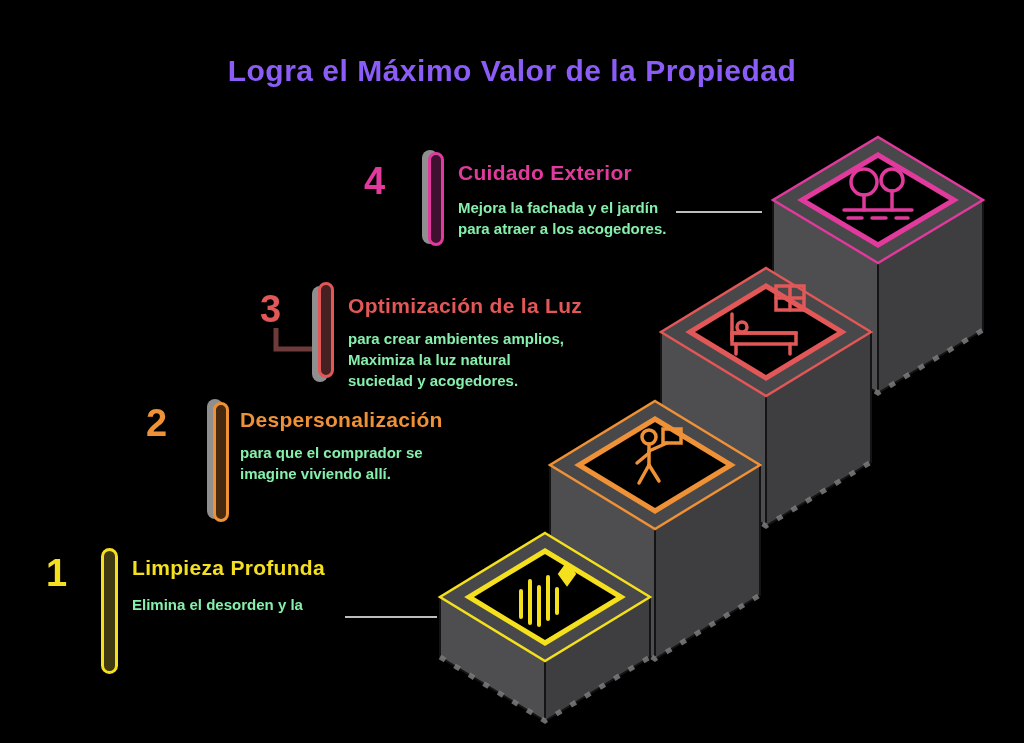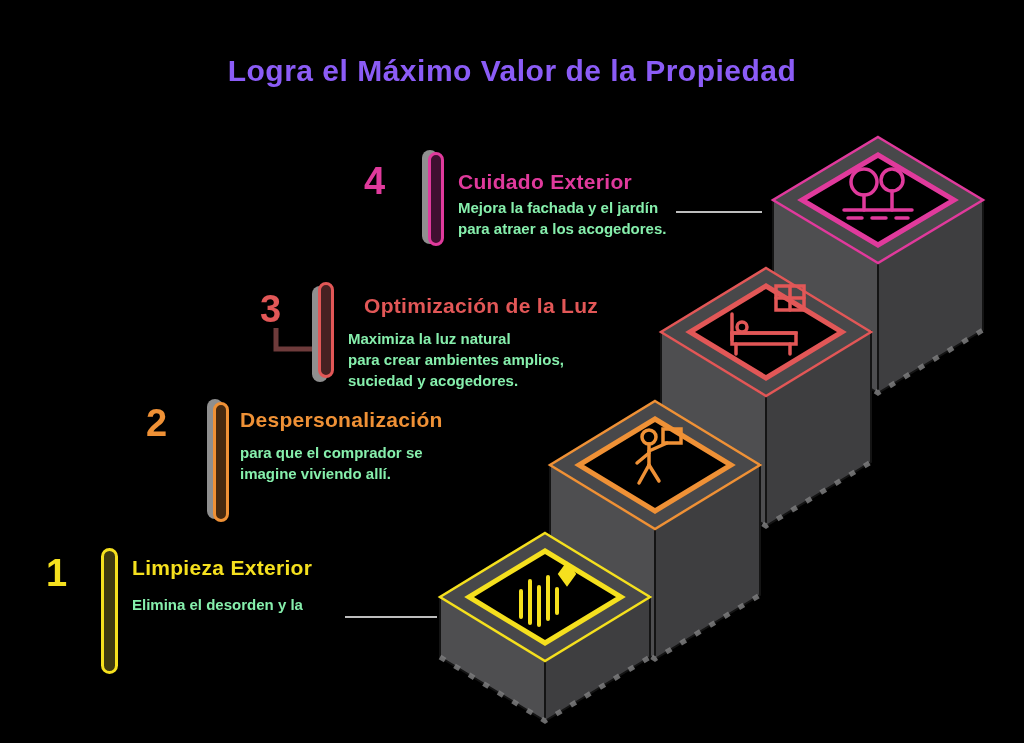--- a/index.html
+++ b/index.html
@@ -31,22 +31,22 @@
   #bar-4{left:428px;top:152px;width:16px;height:94px;border-color:#E03A9C;background:#401031;}
   #bar-shadow-2{left:207px;top:399px;width:16px;height:120px;}
   #bar-shadow-3{left:312px;top:286px;width:16px;height:96px;}
   #bar-shadow-4{left:422px;top:150px;width:16px;height:94px;}
   #num-1{left:46px;top:554px;}
   #num-2{left:146px;top:404px;}
   #num-3{left:260px;top:290px;}
   #num-4{left:364px;top:162px;}
   #label-1{left:132px;top:556px;}
   #label-2{left:240px;top:408px;}
-  #label-3{left:364px;top:294px;}
-  #label-4{left:458px;top:161px;margin-top:9px;}
+  #label-3{left:348px;top:294px;}
+  #label-4{left:458px;top:161px;}
   #desc-1{left:132px;top:594px;}
   #desc-2{left:240px;top:442px;}
   #desc-3{left:348px;top:328px;}
   #desc-4{left:458px;top:197px;}
 </style>
 </head>
 <body>
 
 <svg id="stair-svg" class="abs" viewBox="0 0 1024 743">
 
@@ -133,33 +133,33 @@
 <div id="bar-1" class="abs bar"></div>
 <div id="bar-2" class="abs bar"></div>
 <div id="bar-3" class="abs bar"></div>
 <div id="bar-4" class="abs bar"></div>
 
 <div id="num-1" class="abs step-number c1">1</div>
 <div id="num-2" class="abs step-number c2">2</div>
 <div id="num-3" class="abs step-number c3">3</div>
 <div id="num-4" class="abs step-number c4">4</div>
 
-<div id="label-1" class="abs step-label c1">Limpieza Exterior</div>
+<div id="label-1" class="abs step-label c1">Limpieza Profunda</div>
 <div id="label-2" class="abs step-label c2">Despersonalización</div>
 <div id="label-3" class="abs step-label c3">Optimización de la Luz</div>
 <div id="label-4" class="abs step-label c4">Cuidado Exterior</div>
 
 <div id="desc-1" class="abs step-desc">
   <div>Elimina el desorden y la</div>
 </div>
 <div id="desc-2" class="abs step-desc">
   <div>para que el comprador se</div>
   <div>imagine viviendo allí.</div>
 </div>
 <div id="desc-3" class="abs step-desc">
+  <div>para crear ambientes amplios,</div>
   <div>Maximiza la luz natural</div>
-  <div>para crear ambientes amplios,</div>
   <div>suciedad y acogedores.</div>
 </div>
 <div id="desc-4" class="abs step-desc">
   <div>Mejora la fachada y el jardín</div>
   <div>para atraer a los acogedores.</div>
 </div>
 
 </body></html>

